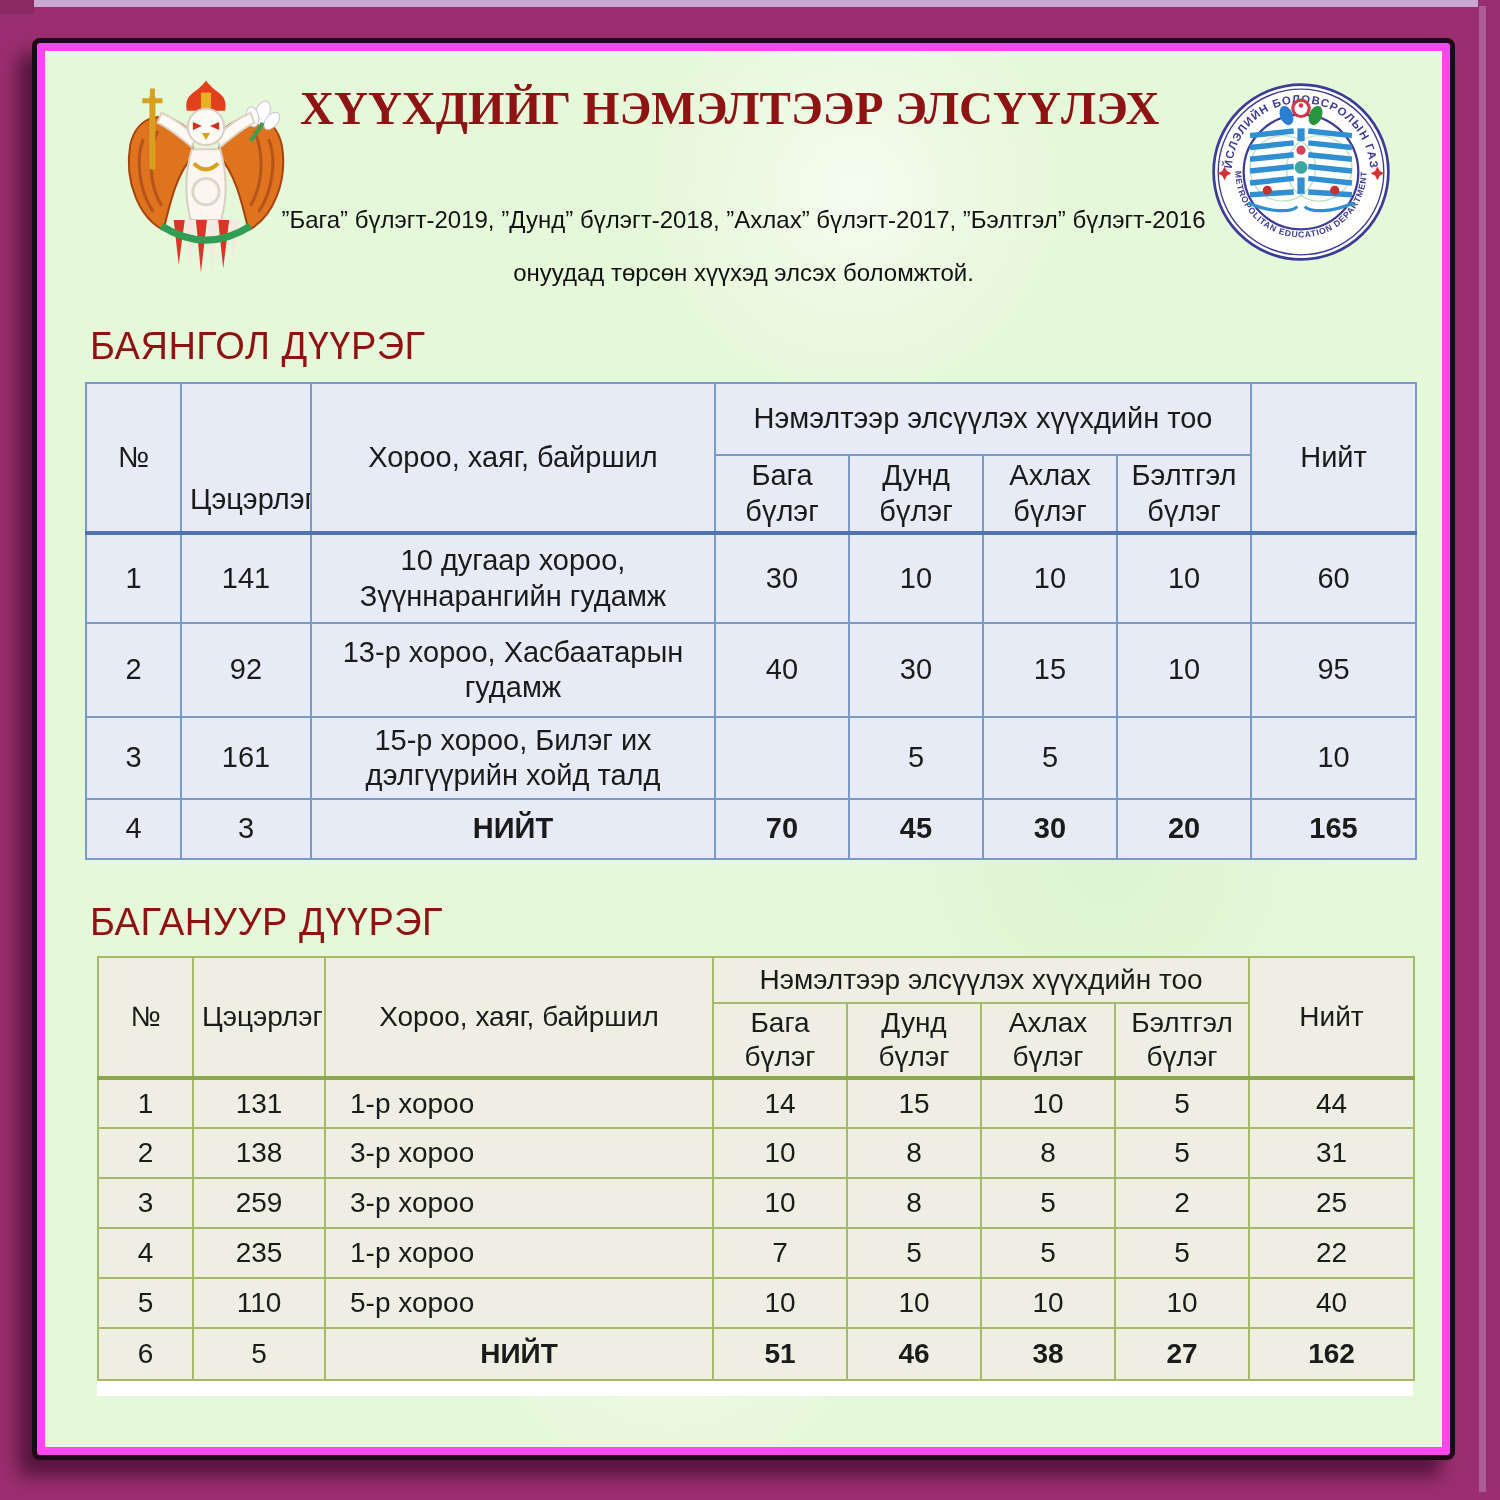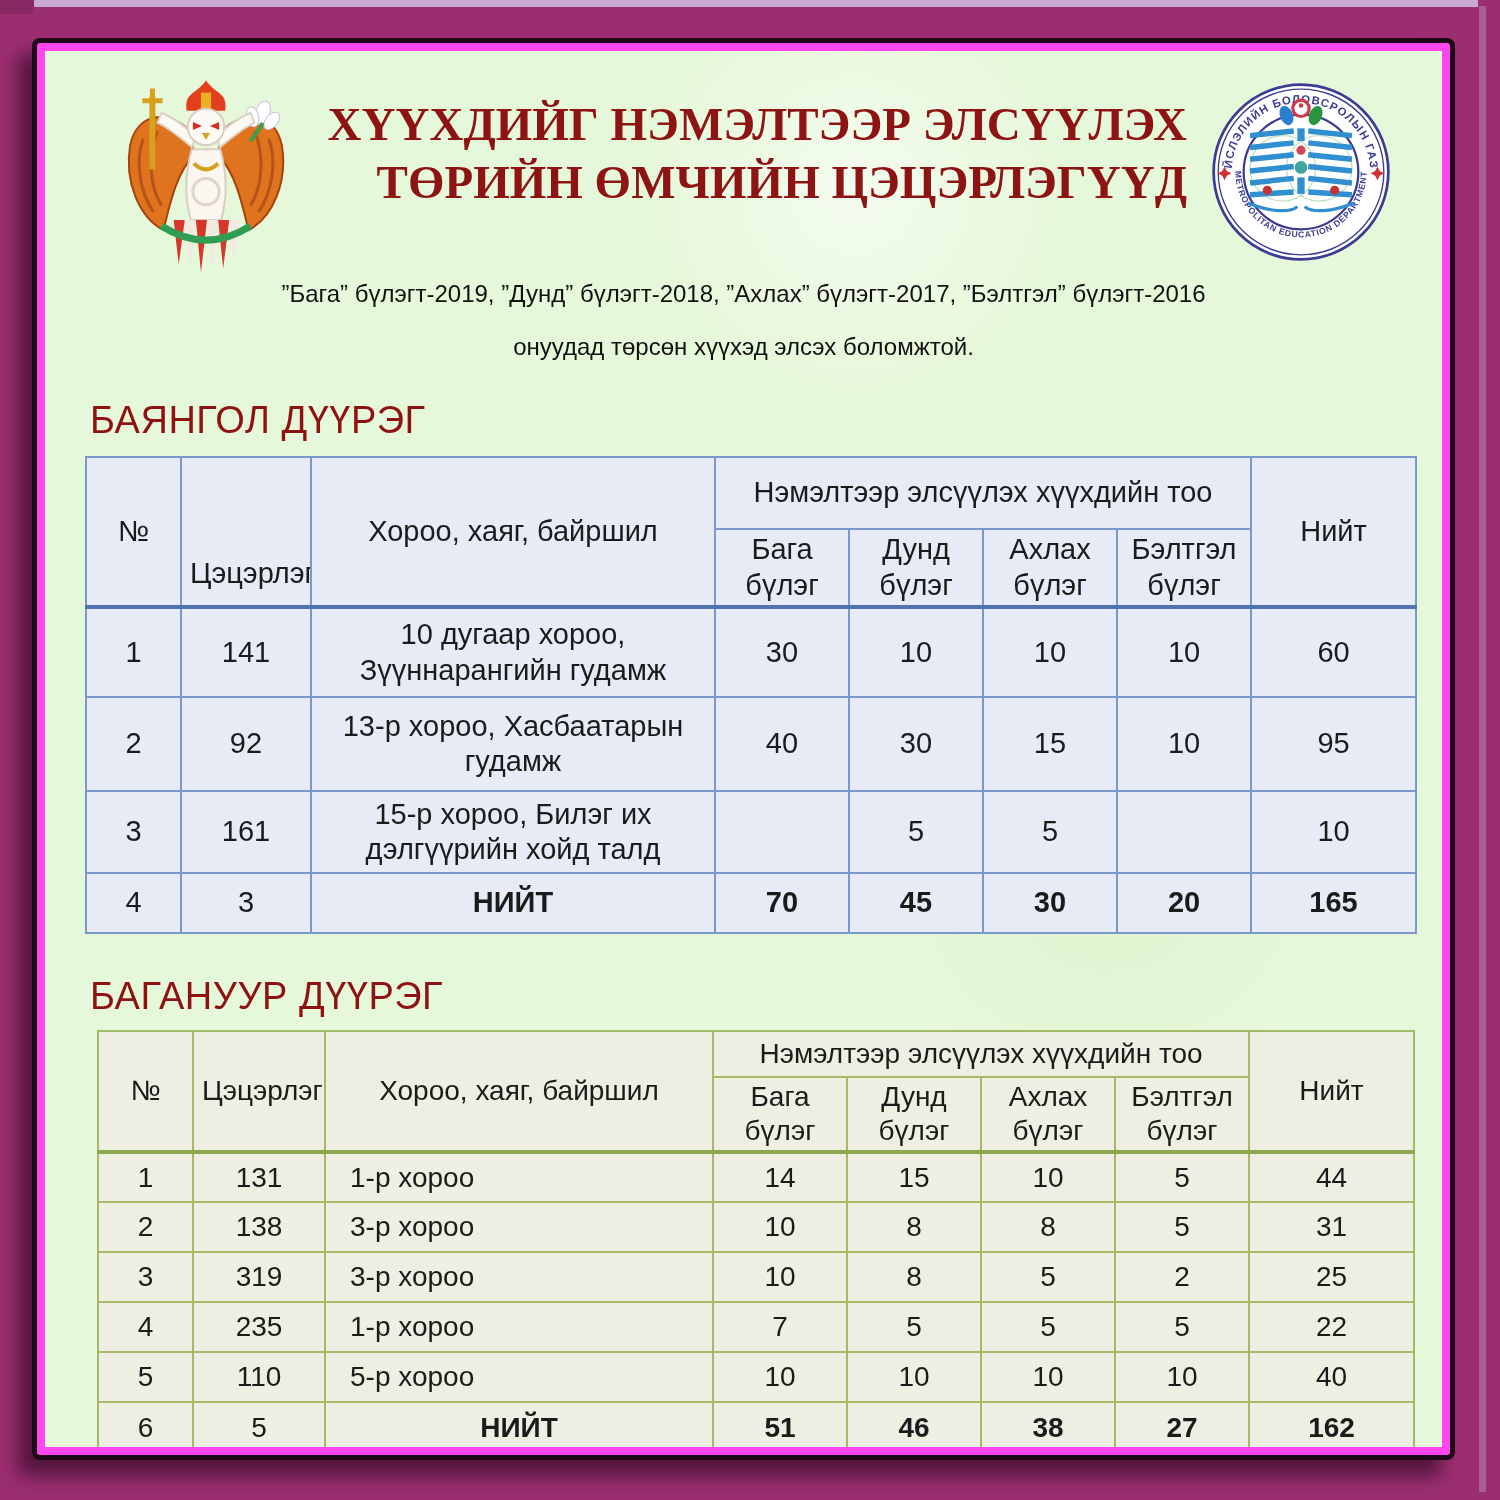--- a/index.html
+++ b/index.html
@@ -26,21 +26,21 @@
     background-image:
       radial-gradient(circle 300px at 58% 10%, rgba(255,255,255,.55), rgba(255,255,255,0) 70%),
       radial-gradient(circle 280px at 28% 42%, rgba(206,236,186,.55), rgba(206,236,186,0) 72%),
       radial-gradient(circle 330px at 76% 58%, rgba(214,240,196,.5), rgba(214,240,196,0) 72%),
       radial-gradient(circle 300px at 45% 88%, rgba(255,255,255,.4), rgba(255,255,255,0) 70%);
   }
 
   .logo-garuda{position:absolute;left:70px;top:26px;width:182px;height:200px;}
   .logo-seal{position:absolute;right:50px;top:30px;width:182px;height:182px;}
 
-  .title-wrap{padding:44px 255px 0;text-align:right;}
+  .title-wrap{padding:28px 255px 0;text-align:left;}
   .title-line{
     font-family:"Liberation Serif", serif;font-weight:bold;
     font-size:47px;line-height:58px;color:#8e1414;white-space:nowrap;
   }
 
   .intro{margin-top:56px;text-align:center;color:#121212;}
   .intro-line{font-size:24px;line-height:53px;white-space:nowrap;}
 
   .section-title{
     margin:26px 0 0 45px;font-size:38px;font-weight:normal;color:#8e1212;letter-spacing:.5px;
@@ -164,21 +164,20 @@
       <rect x="96" y="52" width="8" height="14" fill="#2f8fd0"></rect>
       <circle cx="100" cy="76" r="5" fill="#d04558"></circle>
       <circle cx="100" cy="95" r="7" fill="#3fa3a0"></circle>
       <rect x="96" y="106" width="8" height="18" fill="#2f8fd0"></rect>
       <circle cx="63" cy="120" r="5" fill="#c23333"></circle>
       <circle cx="137" cy="120" r="5" fill="#c23333"></circle>
     </svg>
 
     <div class="title-wrap">
       <div class="title-line">ХҮҮХДИЙГ НЭМЭЛТЭЭР ЭЛСҮҮЛЭХ</div>
-      <div class="title-line">ТӨРИЙН ӨМЧИЙН ЦЭЦЭРЛЭГҮҮД</div>
     </div>
 
     <div class="intro">
       <div class="intro-line">”Бага” бүлэгт-2019, ”Дунд” бүлэгт-2018, ”Ахлах” бүлэгт-2017, ”Бэлтгэл” бүлэгт-2016</div>
       <div class="intro-line">онуудад төрсөн хүүхэд элсэх боломжтой.</div>
     </div>
 
     <div class="section-title">БАЯНГОЛ ДҮҮРЭГ</div>
 
     <table class="tbl1">
@@ -291,21 +290,21 @@
         <td>138</td>
         <td class="addr">3-р хороо</td>
         <td>10</td>
         <td>8</td>
         <td>8</td>
         <td>5</td>
         <td>31</td>
       </tr>
       <tr style="height:50px">
         <td>3</td>
-        <td>319</td>
+        <td>259</td>
         <td class="addr">3-р хороо</td>
         <td>10</td>
         <td>8</td>
         <td>5</td>
         <td>2</td>
         <td>25</td>
       </tr>
       <tr style="height:50px">
         <td>4</td>
         <td>235</td>

